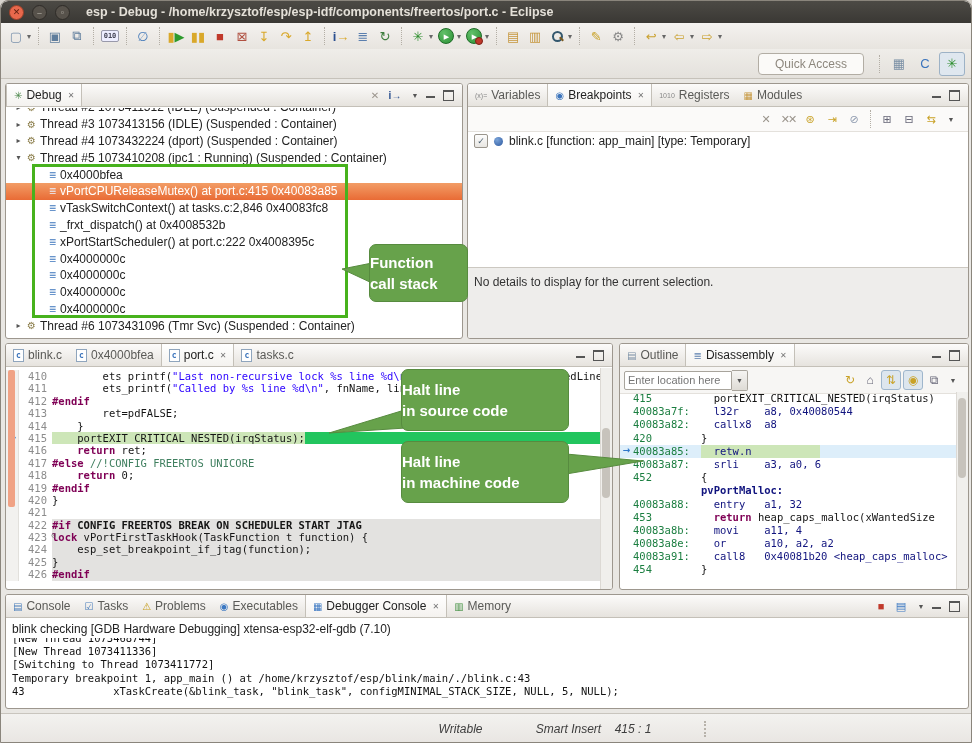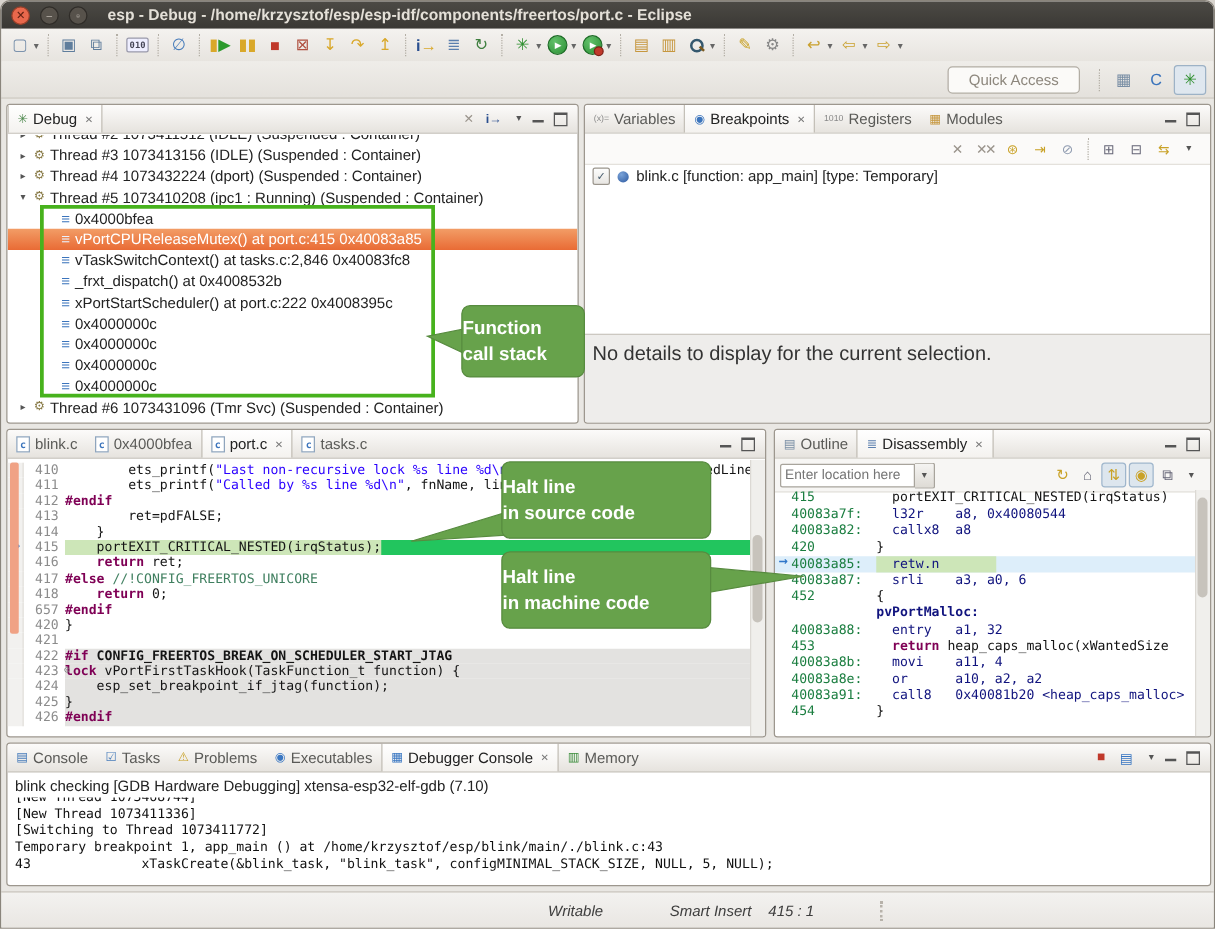--- a/index.html
+++ b/index.html
@@ -48,21 +48,21 @@
   .ticn.thr{color:#8b7d4a;}
   .ticn.frm{color:#3b74bc;font-weight:bold;font-size:12px;}
   .trow.sel .ticn.frm{color:#eaf2ff;}
   #stack-box{position:absolute;left:26px;top:80px;width:316px;height:154px;border:3px solid #47b21d;box-sizing:border-box;pointer-events:none;z-index:5;}
   
   #bp-toolbar{height:24px;border-bottom:1px solid #e4e1dc;display:flex;align-items:center;justify-content:flex-end;padding-right:6px;background:#fbfaf9;}
   #bp-toolbar .tbi{font-size:11px;}
   .bprow{height:18px;display:flex;align-items:center;gap:6px;padding-left:6px;font-size:12px;color:#222;}
   .cbx{width:12px;height:12px;border:1px solid #9a958c;border-radius:2px;background:linear-gradient(#fdfdfd,#e8e6e2);display:inline-flex;align-items:center;justify-content:center;font-size:9px;color:#4a5f70;}
   .bpico{width:9px;height:9px;border-radius:50%;background:radial-gradient(circle at 35% 30%,#7aa3d8,#2d59a0);display:inline-block;}
-  #bp-details{position:absolute;left:0;right:0;top:183px;bottom:0;background:#eeedeb;border-top:1px solid #ccc8c1;font-size:16px;color:#333;padding:7px 6px;box-sizing:border-box;}
+  #bp-details{position:absolute;left:0;right:0;top:183px;bottom:0;background:#eeedeb;border-top:1px solid #ccc8c1;font-size:12px;color:#333;padding:7px 6px;box-sizing:border-box;}
   
   .crow{display:flex;height:12.4px;line-height:12.4px;}
   .cmark{width:12px;background:#f2f1ef;border-right:1px solid #e2e0dc;font:bold 10px "DejaVu Sans",sans-serif;color:#2e76c9;text-align:center;flex:none;position:relative;z-index:2;}
   .cnum{width:28px;flex:none;text-align:right;padding-right:5px;font:10.5px "DejaVu Sans Mono",monospace;color:#8c8c8c;background:#fff;position:relative;}
   .fold{position:absolute;right:-4px;top:0;font-size:8px;color:#777;}
   .ccode{flex:1;margin:0;font:10.5px/12.4px "DejaVu Sans Mono",monospace;white-space:pre;overflow:hidden;}
   .crow.inactive .ccode{background:#e3e2e0;}
   .crow.halt .ccode{background:#22c55e;}
   .halt-hl{background:#cde6b8;}
   .seg-k{color:#7f0055;font-weight:bold;}
@@ -80,21 +80,21 @@
   .combo-dd{width:15px;height:19px;border:1px solid #a8a49c;border-left:none;border-radius:0 2px 2px 0;background:linear-gradient(#f5f4f2,#dedbd5);font-size:7px;color:#555;display:inline-flex;align-items:center;justify-content:center;}
   #dis-toolbar .tbi{font-size:12px;min-width:18px;height:18px;}
   .pressed{background:#dde6ee;border:1px solid #9fb6cc;}
   .drow{display:flex;height:13.2px;line-height:13.2px;font:10.5px/13.2px "DejaVu Sans Mono",monospace;white-space:pre;}
   .dmark{width:13px;flex:none;font:bold 9px "DejaVu Sans",sans-serif;color:#2e76c9;text-align:center;}
   .dis-addr{color:#1b7e40;width:68px;flex:none;}
   .dis-ins{color:#10137e;}
   .dis-num{color:#1b7e40;width:68px;flex:none;}
   .dis-label{color:#10137e;font-weight:bold;padding-left:68px;}
   .drow.halt{background:#ddeefa;}
-  .drow.halt .dis-ins{background:#cde6b8;padding-right:45px;}
+  .drow.halt .dis-ins{background:#cde6b8;padding-right:68px;}
   
   #console-head-text{font-size:12px;color:#222;padding:4px 6px 2px 6px;}
   .conline{margin:0;font:10.5px/13.2px "DejaVu Sans Mono",monospace;color:#111;white-space:pre;padding-left:6px;}
   .conline.clip{margin-top:-6px;}
   
   #statusbar{position:absolute;left:0;top:712px;width:100%;height:31px;background:linear-gradient(#f3f2f0,#e8e5e1);border-top:1px solid #c9c5be;font-size:12px;color:#3d3d3d;}
   .sbcell{position:absolute;top:8px;text-align:center;font-style:italic;}
   .sbgrip{position:absolute;left:703px;top:7px;height:16px;border-left:2px dotted #b7b2aa;}
   
   .callout{position:absolute;background:#67a24b;border:1px solid #578b3f;border-radius:7px;color:#fff;display:flex;flex-direction:column;align-items:flex-start;justify-content:center;font:600 15px "Liberation Sans",sans-serif;line-height:1.4;z-index:60;text-align:center;}
@@ -427,21 +427,21 @@
             <span class="cnum">417</span>
             <pre class="ccode"><span class="seg-d">#else</span><span class="seg-c"> //!CONFIG_FREERTOS_UNICORE</span></pre>
           </div>
           <div class="crow">
             <span class="cmark"></span>
             <span class="cnum">418</span>
             <pre class="ccode"><span class="seg-p">    </span><span class="seg-k">return</span><span class="seg-p"> 0;</span></pre>
           </div>
           <div class="crow">
             <span class="cmark"></span>
-            <span class="cnum">657</span>
+            <span class="cnum">419</span>
             <pre class="ccode"><span class="seg-d">#endif</span></pre>
           </div>
           <div class="crow">
             <span class="cmark"></span>
             <span class="cnum">420</span>
             <pre class="ccode"><span class="seg-p">}</span></pre>
           </div>
           <div class="crow">
             <span class="cmark"></span>
             <span class="cnum">421</span>

